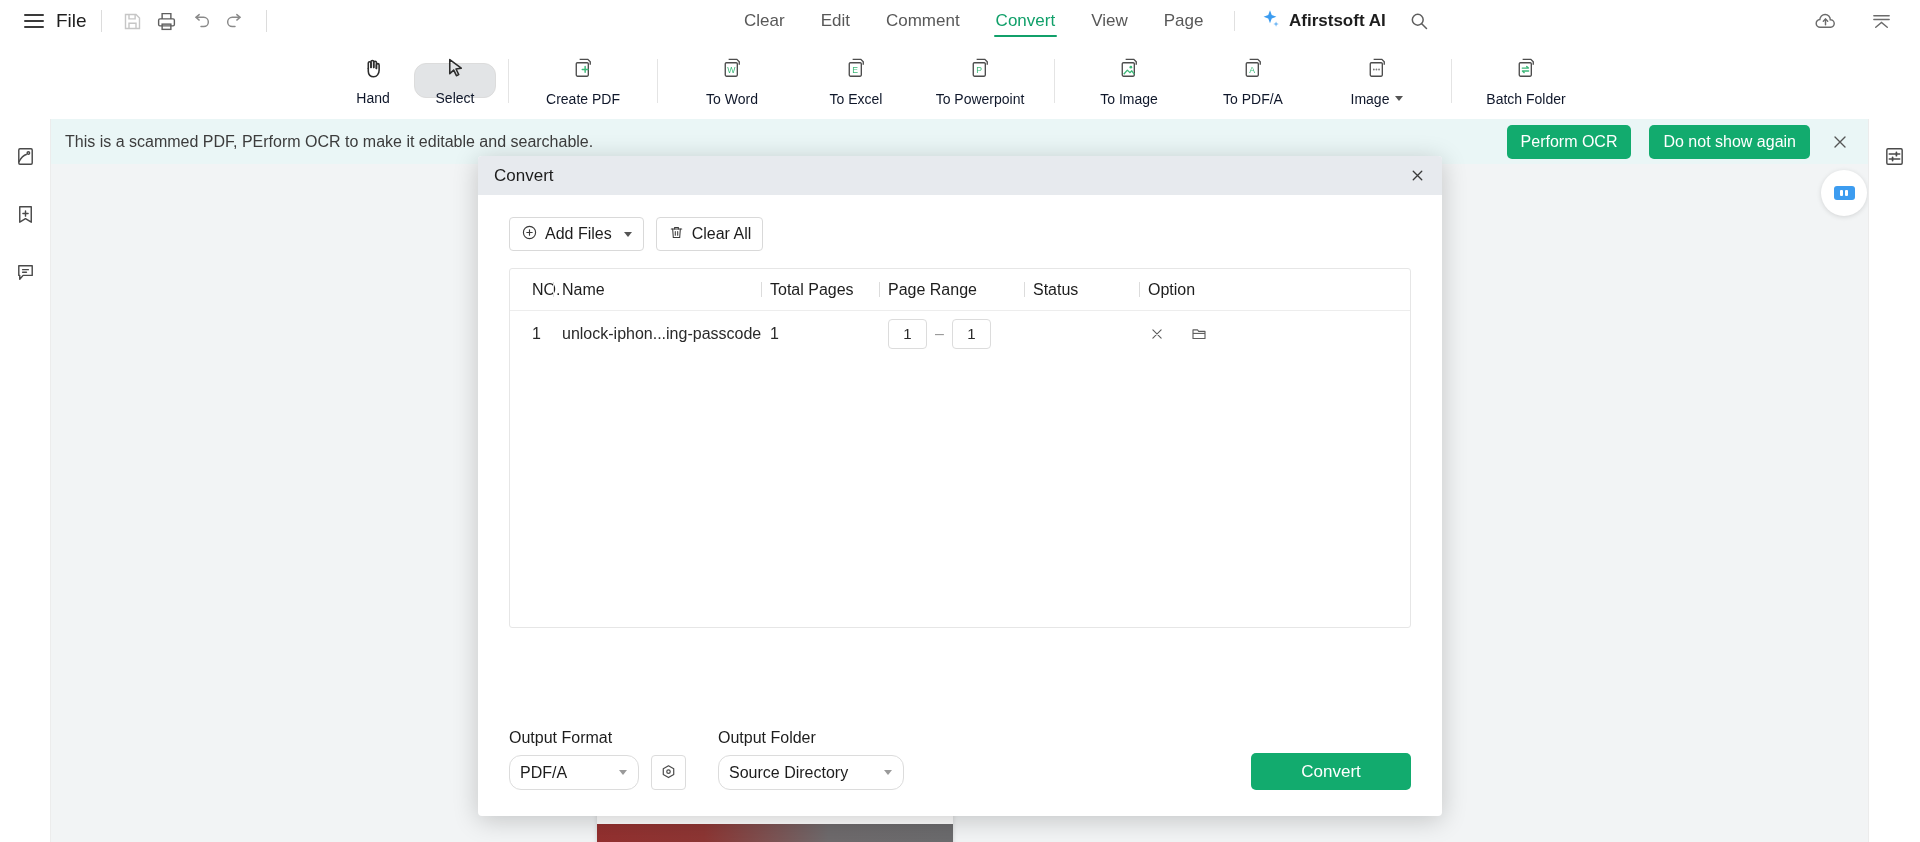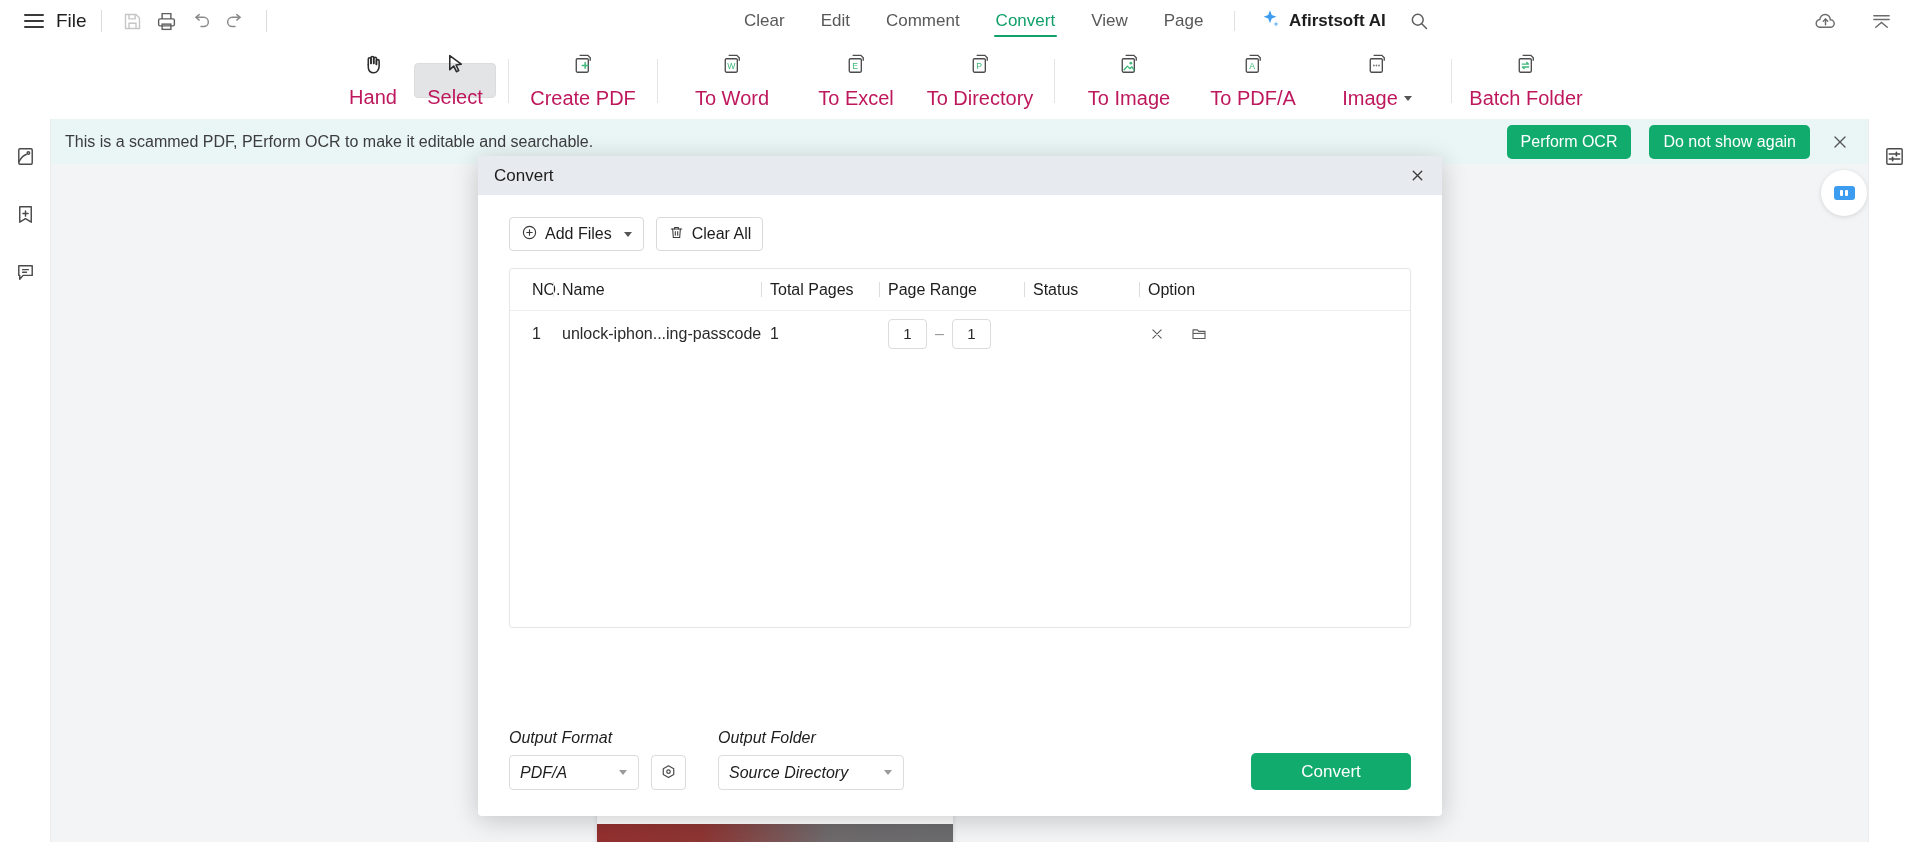--- a/index.html
+++ b/index.html
@@ -40,21 +40,21 @@
     align-items: center; gap: 22px; }
 
   
   .ribbon { position: absolute; top: 42px; left: 0; width: 1920px; height: 77px;
     background: #fff; display: flex; align-items: center; justify-content: center; gap: 0; }
   .rb-item { width: 82px; height: 62px; display: flex; flex-direction: column;
     align-items: center; justify-content: center; gap: 5px; cursor: pointer;
     border-radius: 5px; }
   .rb-item.wide { width: 124px; }
   .rb-item.sel { background: #e2e4e6; }
-  .rb-label { font-size: 20px; color: #be185d; white-space: nowrap; }
+  .rb-label { font-size: 14px; color: #0f172a; white-space: nowrap; }
   .rb-div { width: 1px; height: 44px; background: #e4e4e4; margin: 0 12px; }
   .more-wrap { display: flex; align-items: center; gap: 6px; }
   .caret { width: 0; height: 0; border-left: 4.5px solid transparent;
     border-right: 4.5px solid transparent; border-top: 5px solid #555; }
 
   
   .lsidebar { position: absolute; left: 0; top: 119px; width: 51px; height: 723px;
     background: #fff; display: flex; flex-direction: column; align-items: center;
     padding-top: 20px; gap: 24px; border-right: 1px solid #ececec; }
   .sb-icon { width: 34px; height: 34px; display: flex; align-items: center;
@@ -120,23 +120,23 @@
   .tbl-row { display: flex; align-items: center; height: 45px; font-size: 16px; color: #2a2a2a; }
   .num-input { width: 39px; height: 30px; border: 1px solid #dcdcdc; border-radius: 4px;
     text-align: center; font-size: 15px; color: #2a2a2a; background: #fff;
     font-family: "Liberation Sans", sans-serif; }
   .dash { margin: 0 8px; color: #999; }
   .opt-icons { display: flex; align-items: center; gap: 24px; }
   .opt-icons span { cursor: pointer; display: flex; }
 
   .dlg-foot { position: absolute; left: 31px; right: 31px; bottom: 26px; }
   .fgrp-row { display: flex; align-items: flex-end; gap: 0; position: relative; }
-  .fgroup { display: flex; flex-direction: column; gap: 8px; font-style: italic; }
+  .fgroup { display: flex; flex-direction: column; gap: 8px; }
   .flabel { font-size: 16px; color: #1d1d1d; }
-  .sel { height: 35px; border: 1px solid #dcdcdc; border-radius: 4px; background: #fff;
+  .sel { height: 35px; border: 1px solid #dcdcdc; border-radius: 12px; background: #fff;
     display: flex; align-items: center; padding: 0 10px; font-size: 16px; color: #1d1d1d;
     cursor: pointer; position: relative; }
   .sel .caret { position: absolute; right: 11px; border-top-color: #9a9a9a; }
   .sel-format { width: 130px; }
   .sel-folder { width: 186px; }
   .icon-btn { width: 35px; height: 35px; border: 1px solid #dcdcdc; border-radius: 4px;
     background: #fff; display: flex; align-items: center; justify-content: center;
     cursor: pointer; margin-left: 12px; }
   .btn-convert { position: absolute; right: 0; bottom: 0; width: 160px; height: 37px;
     background: #12ab6e; color: #fff; border: none; border-radius: 5px; font-size: 17px;
@@ -289,21 +289,21 @@
     </div>
 
     <div class="rb-item wide">
       <span>
         <svg width="27" height="27" viewBox="0 0 28 28" fill="none" stroke="#4d4d4d" stroke-width="1.4">
           <path d="M10 4.5h8.5L21 7v3.2"></path>
           <rect x="6.5" y="8" width="12.5" height="14" rx="1.2"></rect>
           <text x="12.7" y="18.6" font-size="9" fill="#3cb878" stroke="none" font-family="Liberation Sans, sans-serif" text-anchor="middle">P</text>
         </svg>
       </span>
-      <span class="rb-label">To Directory</span>
+      <span class="rb-label">To Powerpoint</span>
     </div>
 
     <div class="rb-div"></div>
 
     <div class="rb-item wide">
       <span>
         <svg width="27" height="27" viewBox="0 0 28 28" fill="none" stroke="#4d4d4d" stroke-width="1.4">
           <path d="M10 4.5h8.5L21 7v3.2"></path>
           <rect x="6.5" y="8" width="12.5" height="14" rx="1.2"></rect>
           <circle cx="15.4" cy="12.6" r="1.4" fill="#3cb878" stroke="none"></circle>

